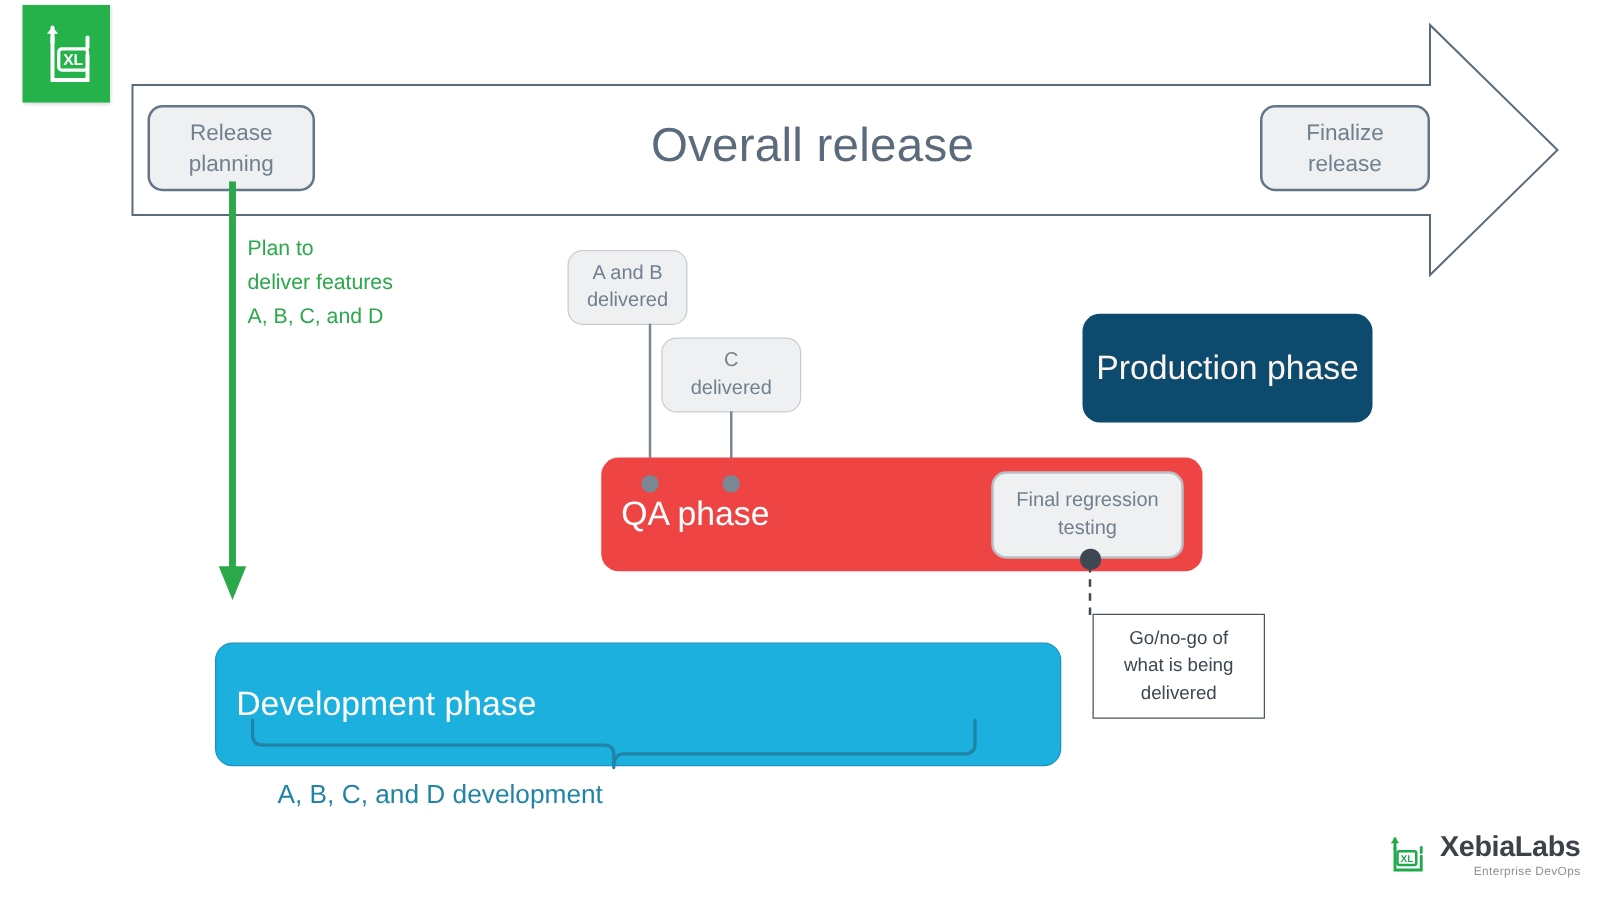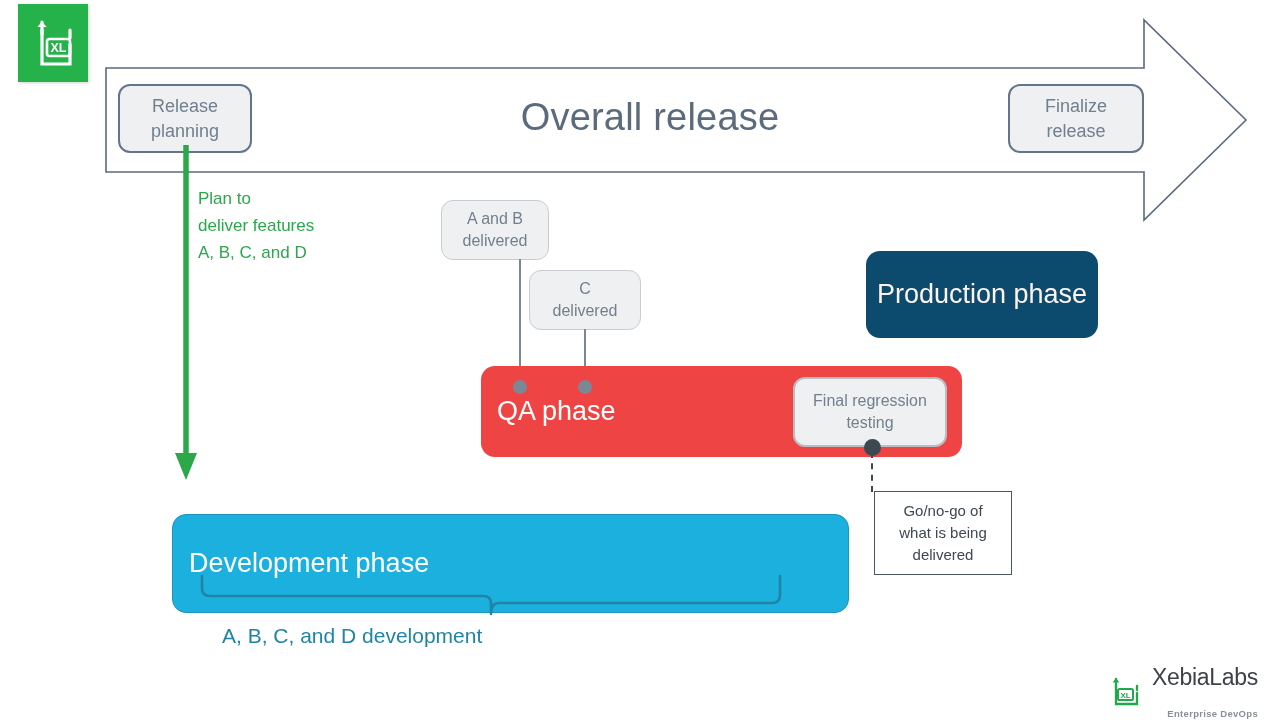--- a/index.html
+++ b/index.html
@@ -78,21 +78,21 @@
     border-radius: 12px;
     color: #71808f;
     font-size: 16px;
     line-height: 1.35;
     text-align: center;
     display: flex;
     align-items: center;
     justify-content: center;
     box-sizing: border-box;
   }
-  .callout-ab    { left: 441px; top: 200px; width: 108px; height: 60px; }
+  .callout-ab    { left: 454px; top: 200px; width: 96px; height: 60px; }
   .callout-c     { left: 529px; top: 270px; width: 112px; height: 60px; }
   .callout-final {
     left: 793px; top: 377px; width: 154px; height: 70px;
     border: 2.5px solid #b9bec5; z-index: 6;
   }
 
   
   .bar {
     position: absolute;
     border-radius: 14px;
@@ -208,31 +208,30 @@
     left: 1108px; top: 666px;
     display: flex;
     align-items: center;
   }
   .brand-text {
     margin-left: 8px;
     line-height: 1;
   }
   .brand-name {
     font-size: 23px;
-    font-weight: normal;
+    font-weight: bold;
     color: #3d4248;
     letter-spacing: -0.3px;
   }
   .brand-tag {
     font-size: 9.5px;
     color: #8a9097;
     text-align: right;
-    margin-top: 20px;
+    margin-top: 4px;
     letter-spacing: 0.3px;
-    font-weight: bold;
   }
 </style>
 </head>
 <body>
 
 <div id="slide">
 
   <div class="xl-badge">
     <svg width="70" height="78" viewBox="0 0 70 78">
       <path d="M24 26 L24 60 L52 60 L52 40" fill="none" stroke="#ffffff" stroke-width="3.2" stroke-linecap="round"></path>

